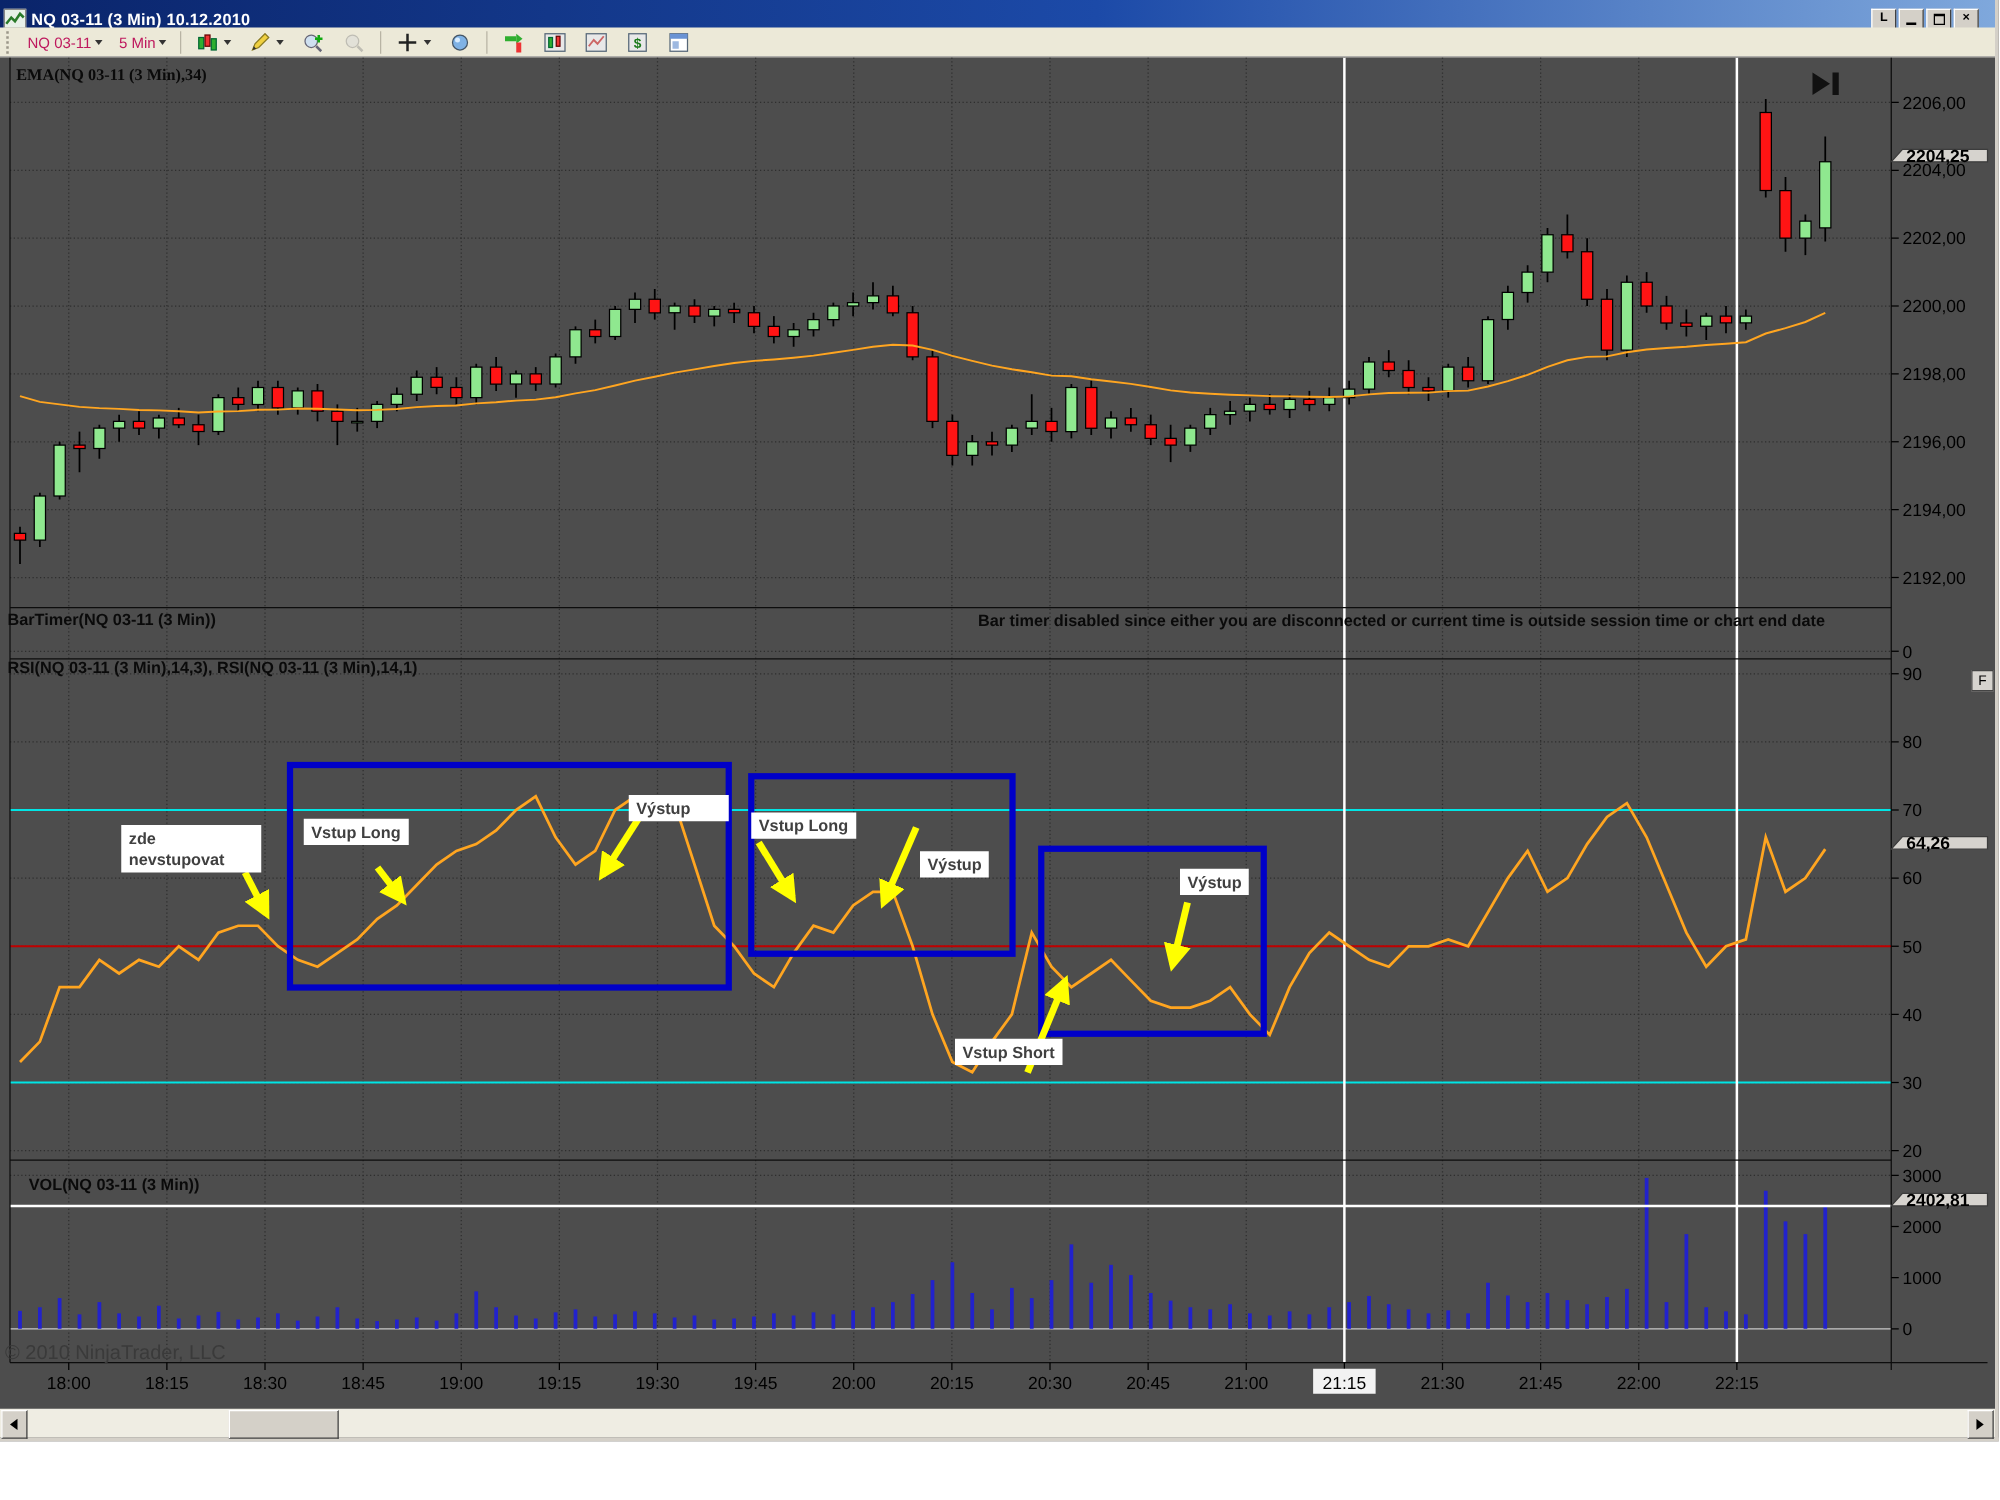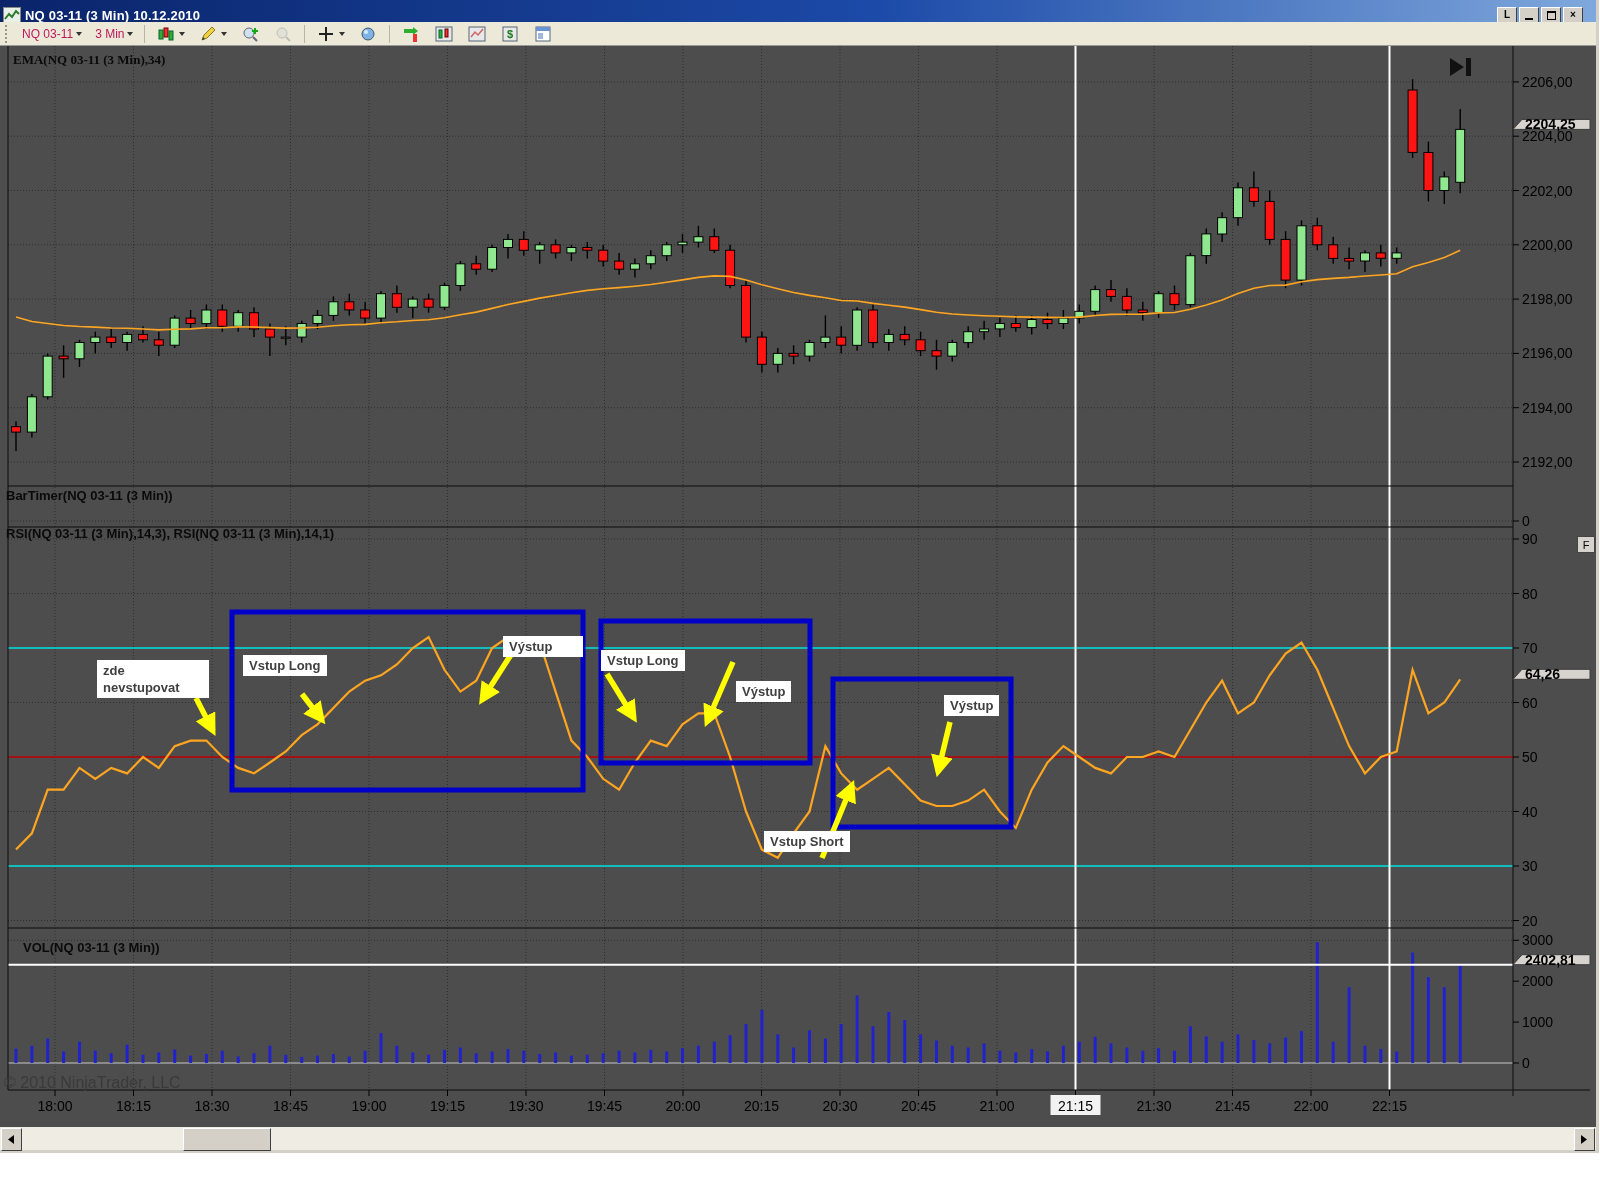--- a/index.html
+++ b/index.html
@@ -71,21 +71,21 @@
       </span>
     </div>
 
     <div class="toolbar">
       <span class="grip"></span>
       <span class="tb-btn">
         <span>NQ 03-11</span>
           <span class="caret"></span>
       </span>
       <span class="tb-btn">
-        <span>3 Min</span>
+        <span>5 Min</span>
           <span class="caret"></span>
       </span>
       <span class="tb-sep"></span>
       <span class="tb-btn">
         <span class="tb-ico">
           <svg width="18" height="18">
               <rect x="2" y="5" width="4" height="9" fill="#2fae2f" stroke="#063"></rect>
               <rect x="7" y="3" width="4" height="9" fill="#e33" stroke="#600"></rect>
               <rect x="12" y="6" width="4" height="9" fill="#2fae2f" stroke="#063"></rect>
             </svg>
@@ -642,20 +642,21 @@
   <text x="1525" y="964.75" font-size="14" font-weight="bold" fill="#000">2402,81</text>
           </g>
           <g fill="#111">
             <polygon points="1450,58 1450,76 1464,67"></polygon>
             <rect x="1466" y="58" width="5" height="18"></rect>
           </g>
         </svg>
 
       <div class="overlay panel-label" style="left:13px;top:6px;font-family:Liberation Serif, serif;">EMA(NQ 03-11 (3 Min),34)</div>
       <div class="overlay panel-label" style="left:6px;top:442px;">BarTimer(NQ 03-11 (3 Min))</div>
+      <div class="overlay bt-msg" style="left:604px;top:443px;width:856px;">Bar timer disabled since either you are disconnected or current time is outside session time or chart end date</div>
       <div class="overlay panel-label" style="left:6px;top:480px;">RSI(NQ 03-11 (3 Min),14,3), RSI(NQ 03-11 (3 Min),14,1)</div>
       <div class="overlay panel-label" style="left:23px;top:894px;">VOL(NQ 03-11 (3 Min))</div>
       <div class="overlay watermark" style="left:4px;top:1028px;">© 2010 NinjaTrader, LLC</div>
 
       <button class="f-button">F</button>
 
       <div id="ann-layer">
           <div class="ann-label" style="left: 97px; top: 614px; width: 100px;">zde
 nevstupovat</div>
           <div class="ann-label" style="left: 243px; top: 609px;">Vstup Long</div>

